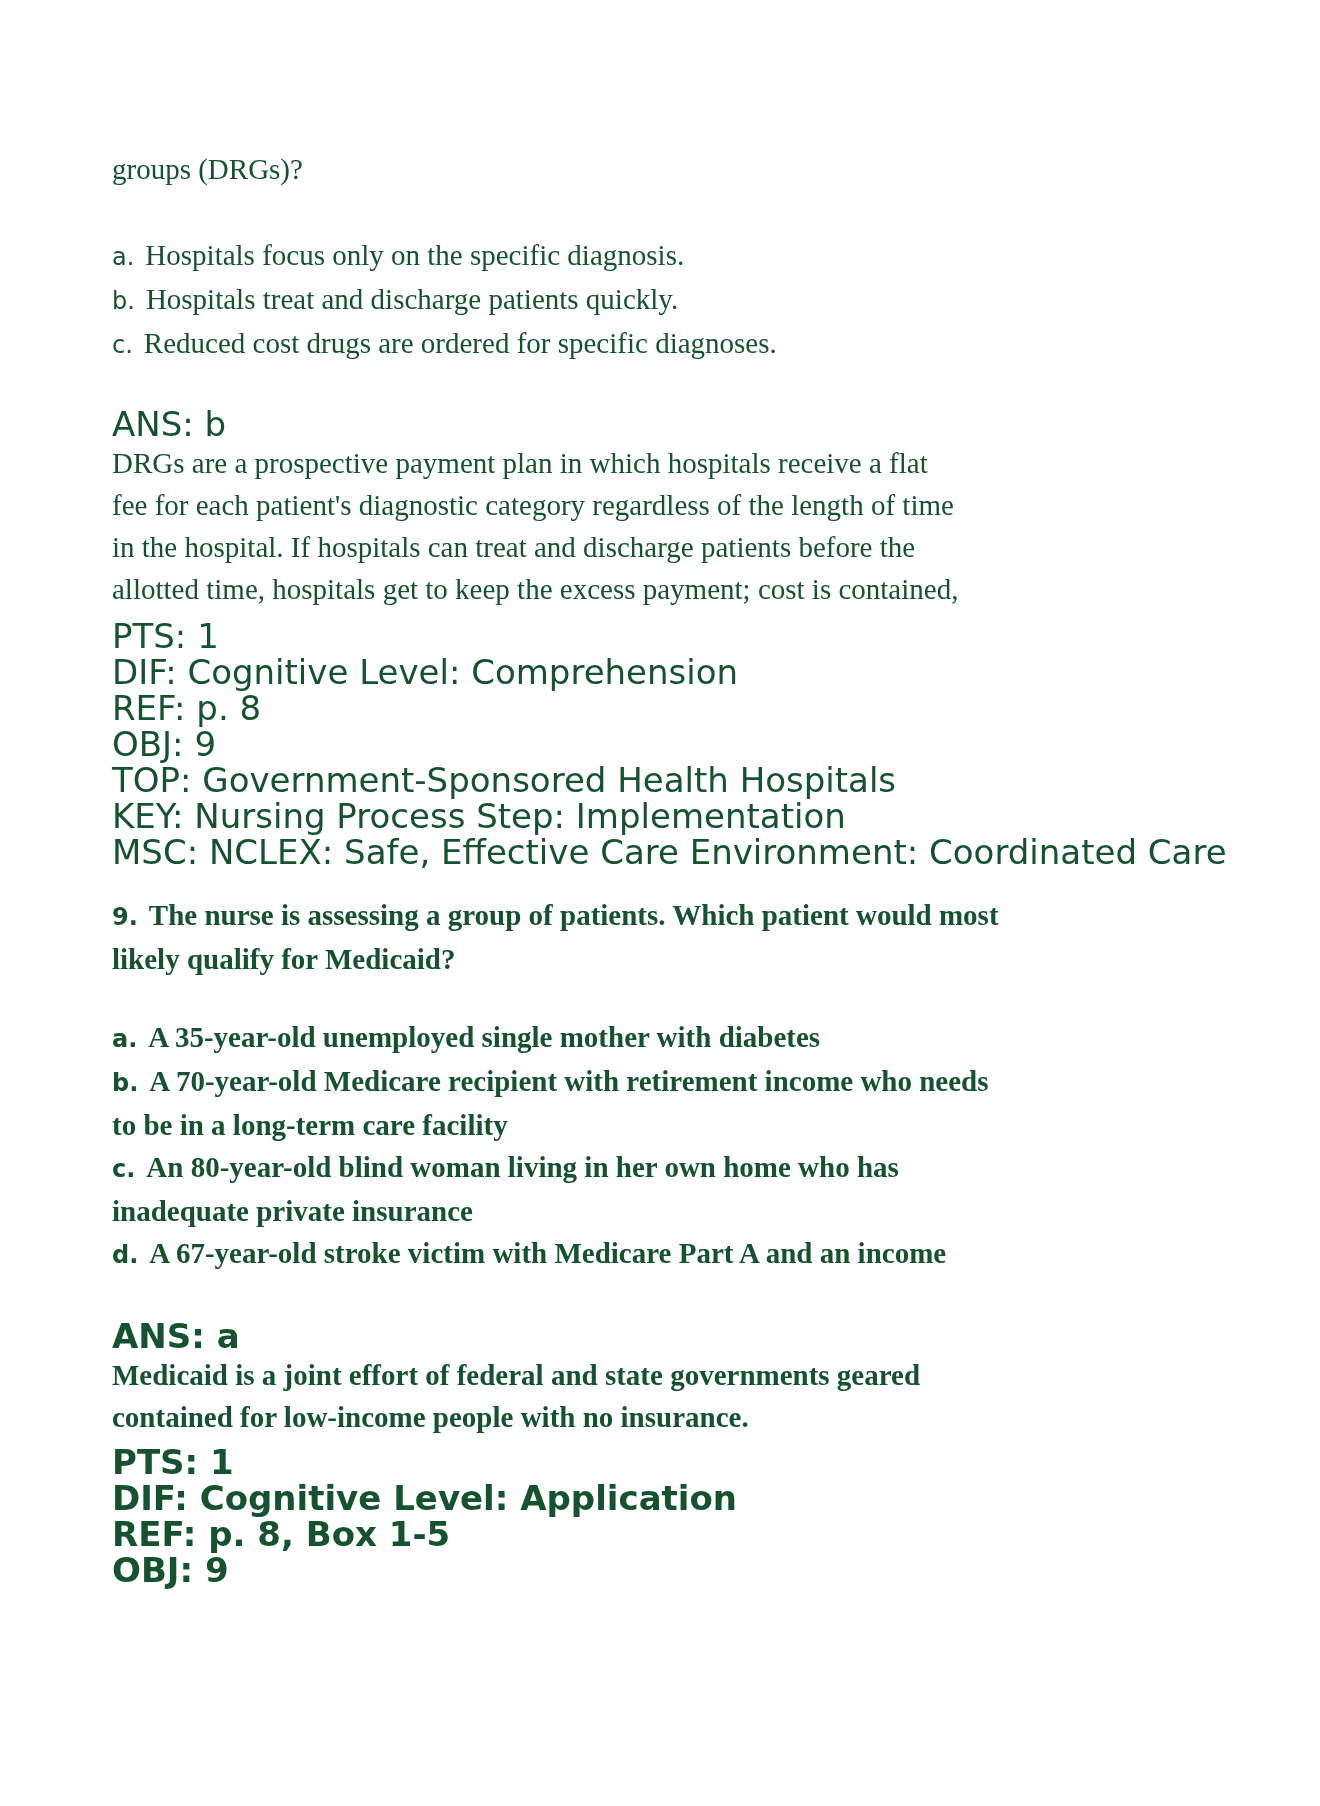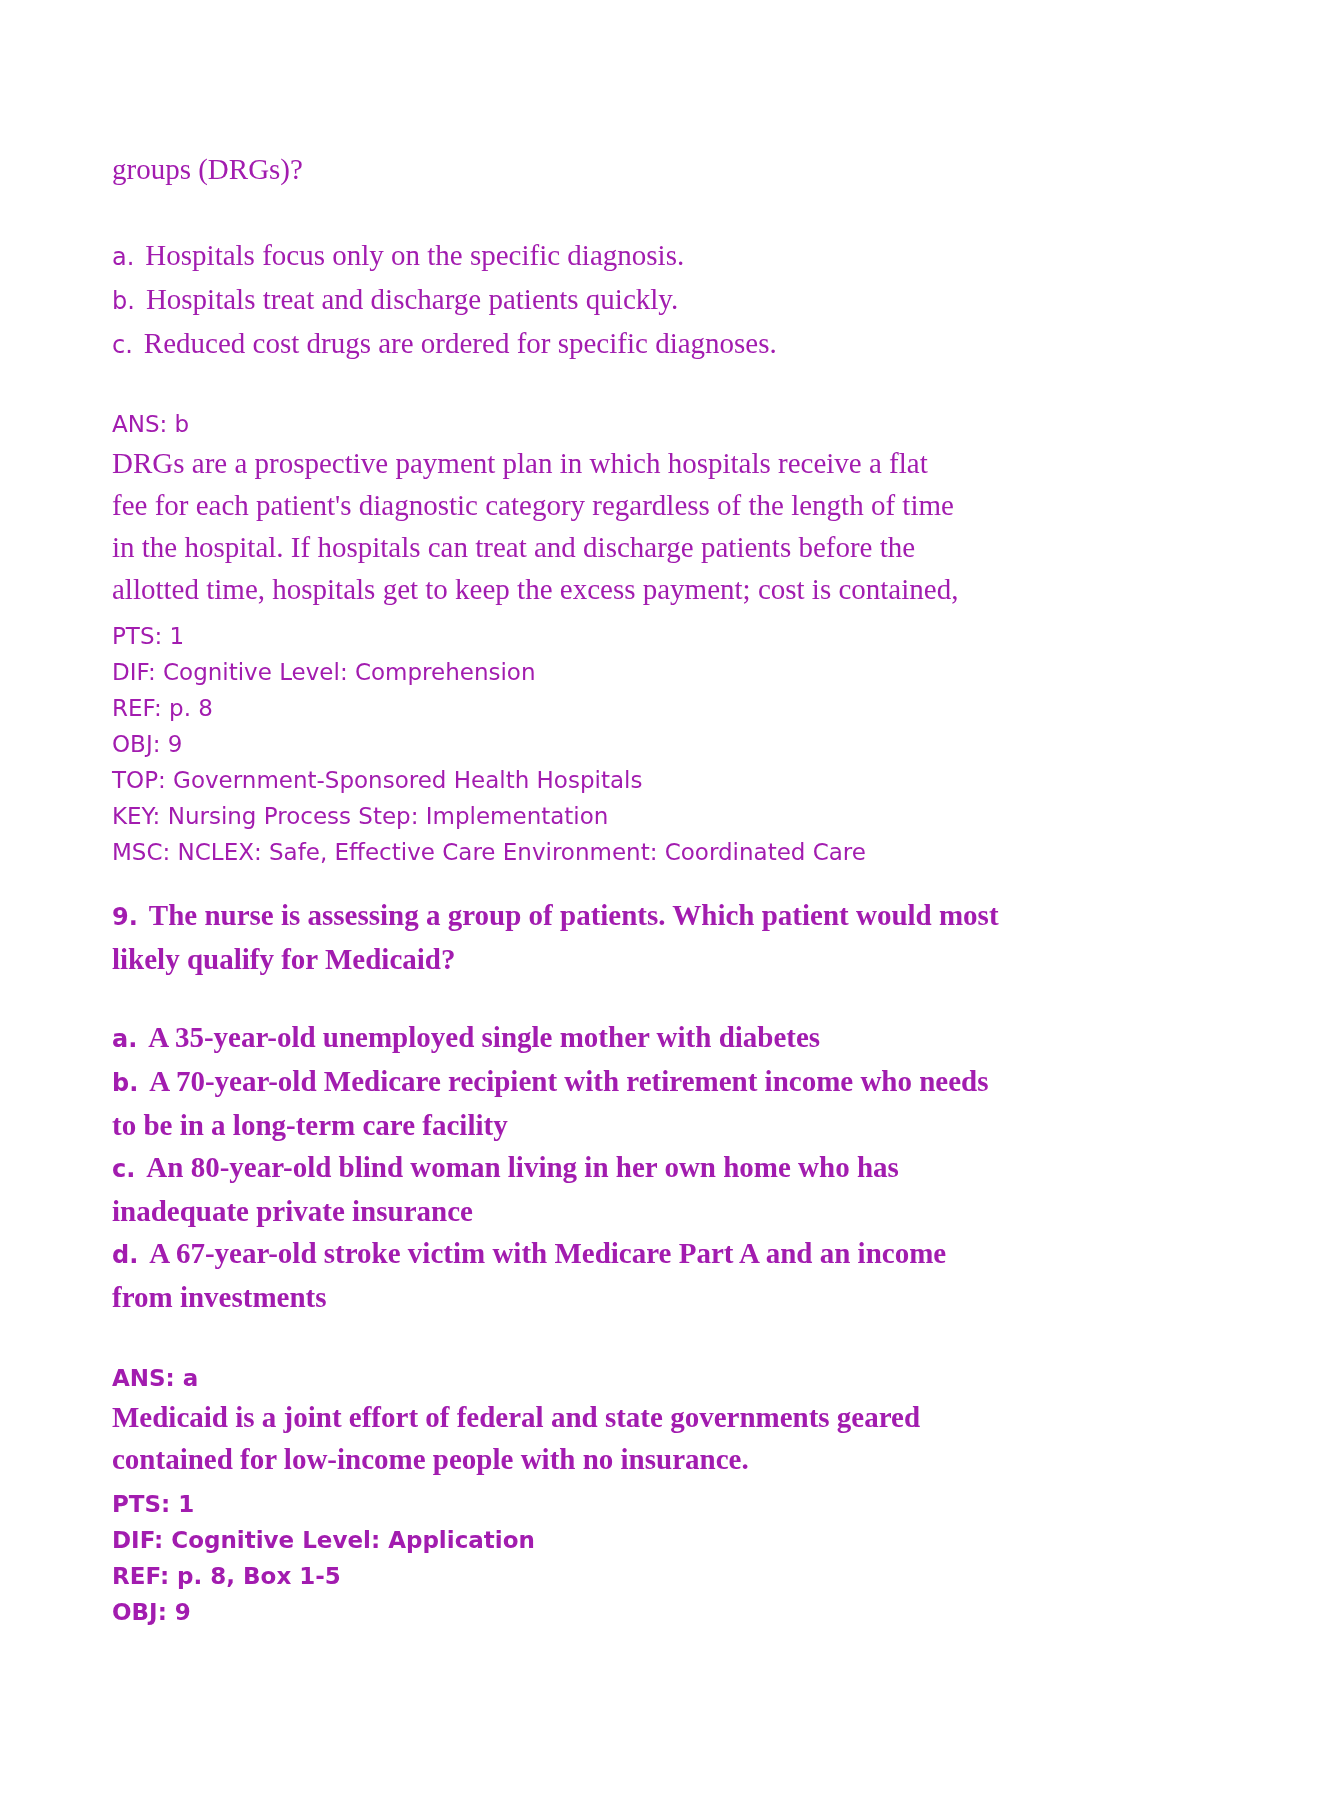--- a/index.html
+++ b/index.html
@@ -1,36 +1,36 @@
 <!DOCTYPE html>
 <html><head>
 <meta charset="utf-8">
 <style>
   html, body { margin: 0; padding: 0; background: #ffffff; }
   .page {
     position: relative;
     width: 1320px;
     height: 1806px;
     background: #ffffff;
-    color: #a21caf;
+    color: #14532d;
     box-sizing: border-box;
     padding: 148px 96px 0 112px;
     overflow: hidden;
   }
   .serif-line {
     margin: 0;
     font-family: "Liberation Serif", serif;
     font-size: 29px;
     line-height: 42px;
     white-space: nowrap;
   }
   .sans-line {
     margin: 0;
     font-family: "DejaVu Sans", sans-serif;
-    font-size: 23px;
+    font-size: 34px;
     line-height: 36px;
     white-space: nowrap;
   }
   .marker {
     font-family: "DejaVu Sans", sans-serif;
     font-size: 24px;
     margin-right: 11px;
   }
   .options-block { margin-top: 44px; }
   .ans-block { margin-top: 40px; }
@@ -78,21 +78,20 @@
     <p class="serif-line"><span class="marker">9.</span><span>The nurse is assessing a group of patients. Which patient would most</span></p>
     <p class="serif-line">likely qualify for Medicaid?</p>
 
     <div class="q9-options">
       <p class="serif-line"><span class="marker">a.</span><span>A 35-year-old unemployed single mother with diabetes</span></p>
       <p class="serif-line"><span class="marker">b.</span><span>A 70-year-old Medicare recipient with retirement income who needs</span></p>
       <p class="serif-line">to be in a long-term care facility</p>
       <p class="serif-line"><span class="marker">c.</span><span>An 80-year-old blind woman living in her own home who has</span></p>
       <p class="serif-line">inadequate private insurance</p>
       <p class="serif-line"><span class="marker">d.</span><span>A 67-year-old stroke victim with Medicare Part A and an income</span></p>
-      <p class="serif-line">from investments</p>
     </div>
 
     <p class="sans-line q9-ans"><span>ANS:</span> <span>a</span></p>
 
     <div>
       <p class="serif-line">Medicaid is a joint effort of federal and state governments geared</p>
       <p class="serif-line">contained for low-income people with no insurance.</p>
     </div>
 
     <div class="q9-meta">

